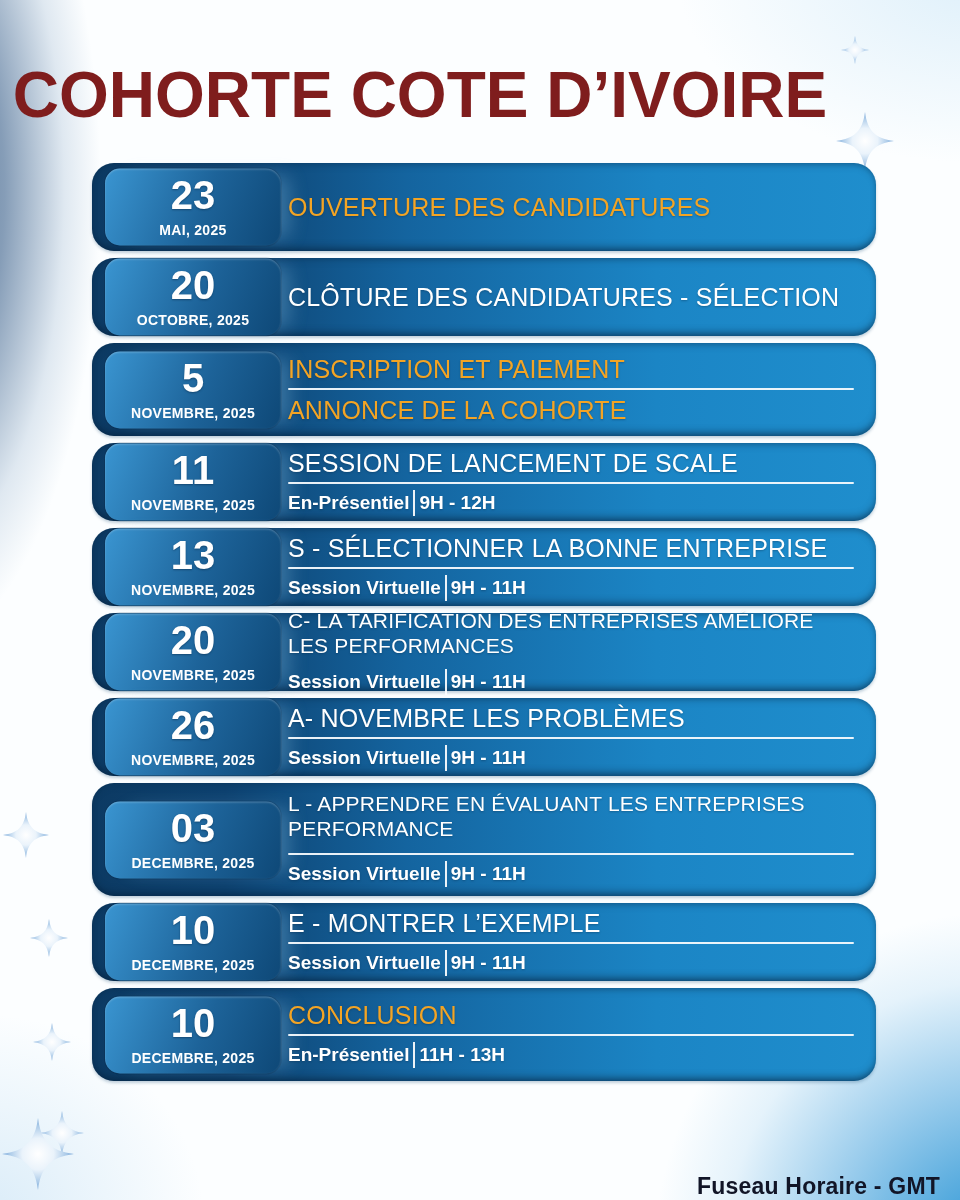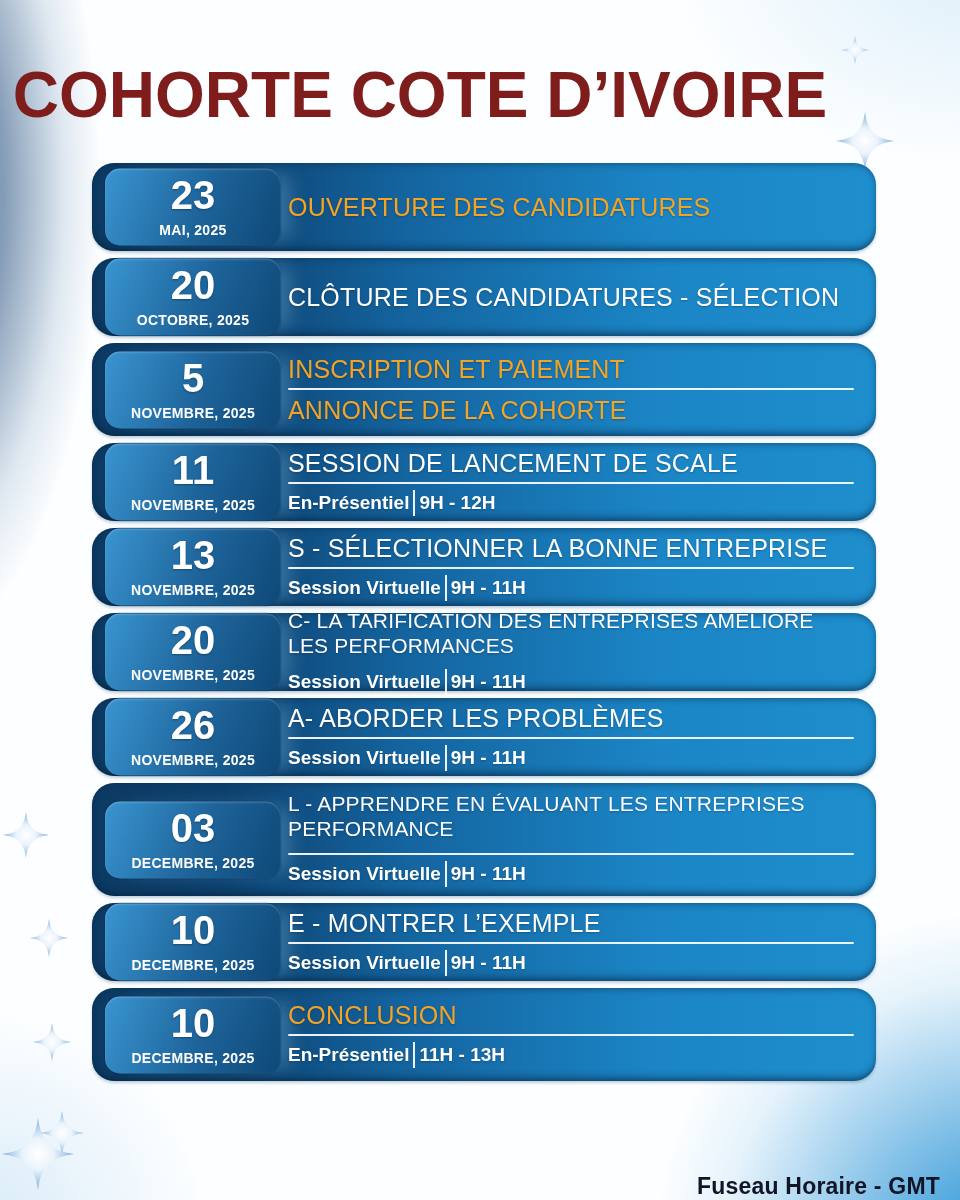--- a/index.html
+++ b/index.html
@@ -202,21 +202,21 @@
       </div>
     </div>
   </div>
 
   <div class="row">
     <div class="datebox">
       <div class="dnum">26</div>
       <div class="dmon">NOVEMBRE, 2025</div>
     </div>
     <div class="content">
-      <div class="title">A- ABORDER LES PROBLÈMES</div>
+      <div class="title">A- NOVEMBRE LES PROBLÈMES</div>
       <div class="rule"></div>
       <div class="sub">
         <span>Session Virtuelle</span>
         <span class="sep"></span>
         <span>9H - 11H</span>
       </div>
     </div>
   </div>
 
   <div class="row h113">

